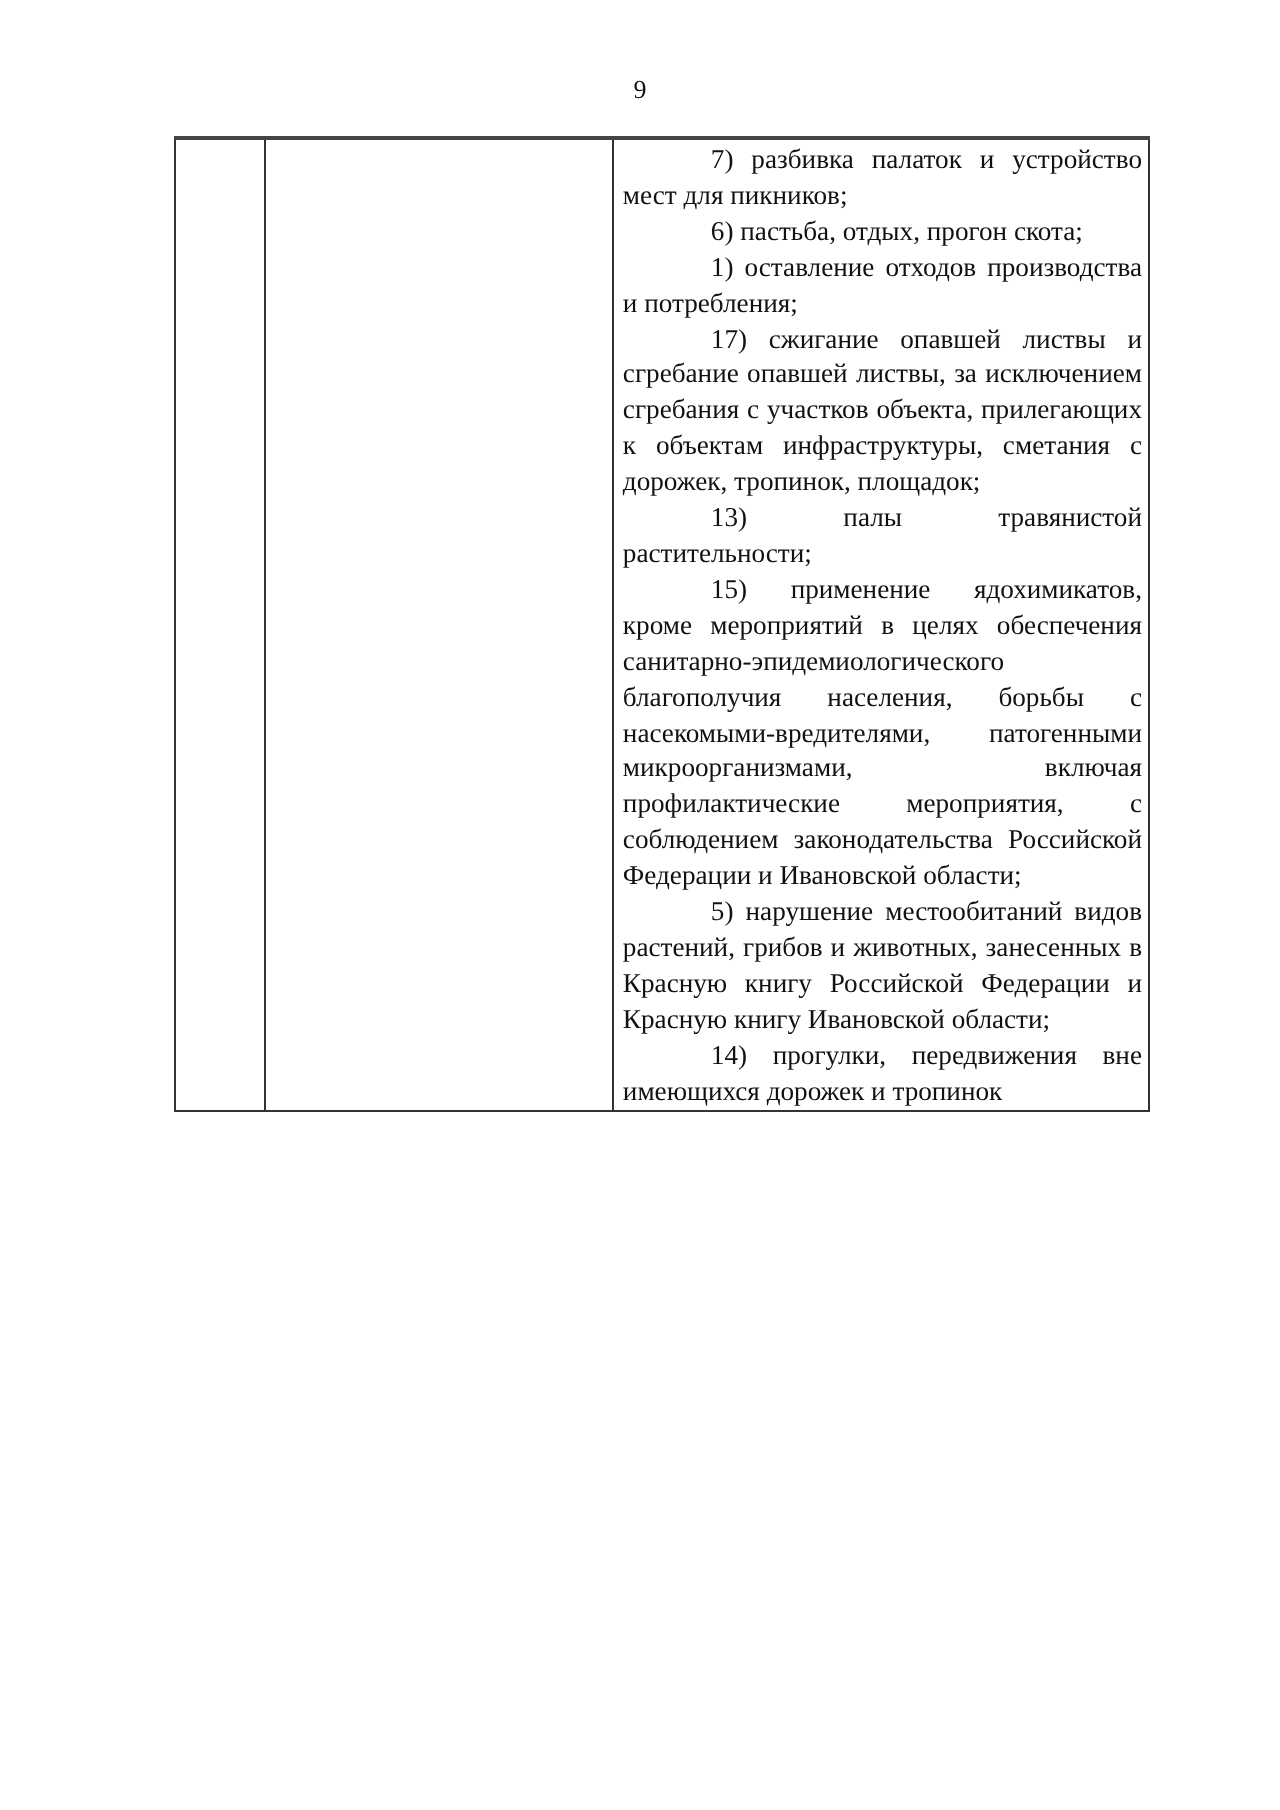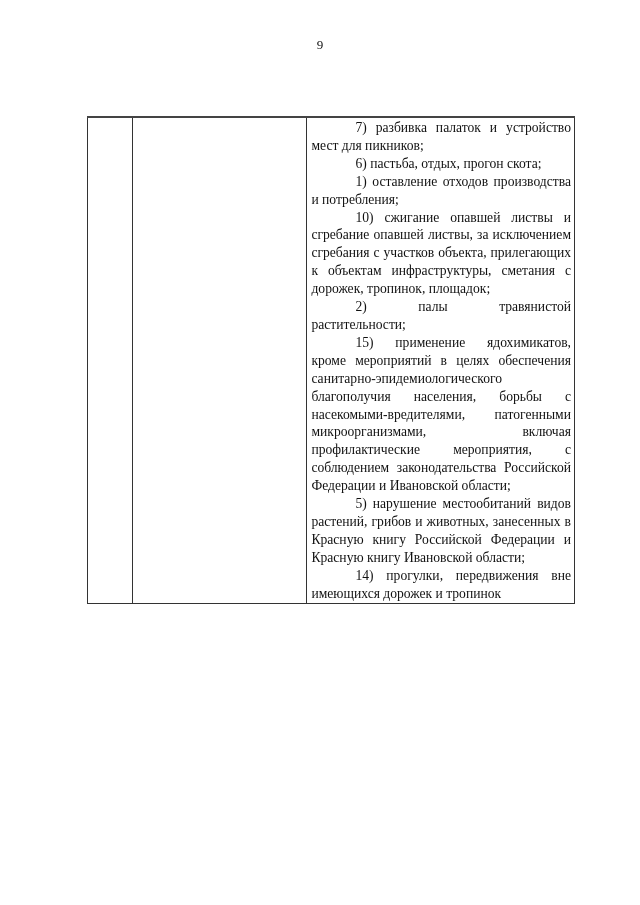--- a/index.html
+++ b/index.html
@@ -24,21 +24,20 @@
       font-size: 13px;
       line-height: 16px;
     }
     .doc-table {
       position: absolute;
       top: 68px;
       left: 87px;
       width: 488px;
       border-collapse: collapse;
       table-layout: fixed;
-      margin-top: 48px;
     }
     .doc-table td {
       border: 1px solid #333333;
       vertical-align: top;
       padding: 0;
     }
     .doc-table tr:first-child td {
       border-top: 2px solid #444444;
     }
     .col-1 { width: 45px; }
@@ -74,22 +73,22 @@
       <div class="cell-text"></div>
     </td>
     <td>
       <div class="cell-text"></div>
     </td>
     <td>
       <div class="cell-text">
         <span class="para">7) разбивка палаток и устройство мест для пикников;</span>
         <span class="para">6) пастьба, отдых, прогон скота;</span>
         <span class="para">1) оставление отходов производства и потребления;</span>
-        <span class="para">10) сжигание опавшей листвы и сгребание опавшей листвы, за исключением сгребания с участков объекта, прилегающих к объектам инфраструктуры, сметания с дорожек, тропинок, площадок;</span>
-        <span class="para">2) палы травянистой растительности;</span>
+        <span class="para">17) сжигание опавшей листвы и сгребание опавшей листвы, за исключением сгребания с участков объекта, прилегающих к объектам инфраструктуры, сметания с дорожек, тропинок, площадок;</span>
+        <span class="para">13) палы травянистой растительности;</span>
         <span class="para">15) применение ядохимикатов, кроме мероприятий в целях обеспечения санитарно-эпидемиологического благополучия населения, борьбы с насекомыми-вредителями, патогенными микроорганизмами, включая профилактические мероприятия, с соблюдением законодательства Российской Федерации и Ивановской области;</span>
         <span class="para">5) нарушение местообитаний видов растений, грибов и животных, занесенных в Красную книгу Российской Федерации и Красную книгу Ивановской области;</span>
         <span class="para">14) прогулки, передвижения вне имеющихся дорожек и тропинок</span>
       </div>
     </td>
   </tr>
 </tbody>
   </table>
 
 </body></html>

